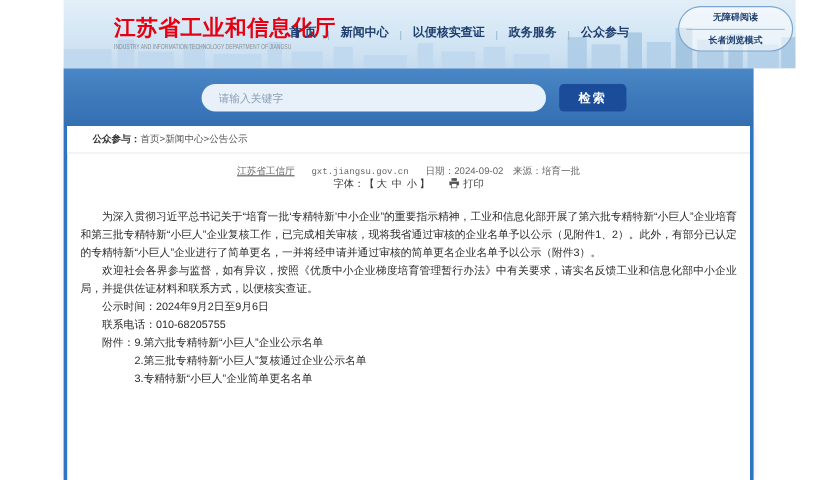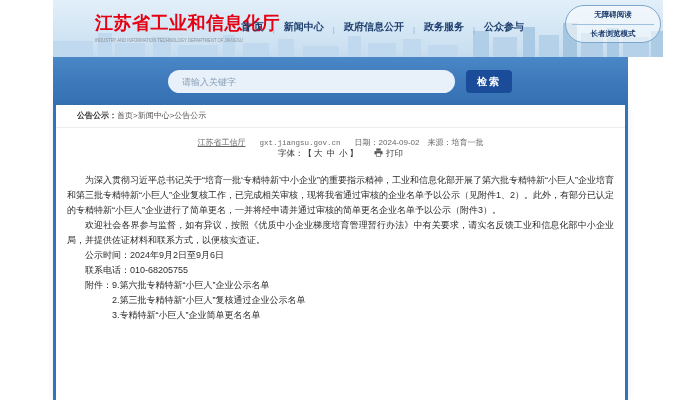--- a/index.html
+++ b/index.html
@@ -22,21 +22,21 @@
   .access-row { height:18px; line-height:18px; text-align:center; font-size:7.5px; font-weight:bold; color:#1d3e6e; cursor:pointer; }
   .access-div { height:0; border-top:1px solid #9fc0de; margin:0 6px; }
 
   
   .search-band { position:absolute; left:53px; top:57px; width:575px; height:48px;
     background:linear-gradient(180deg,#4a87c6 0%,#3d79ba 55%,#3571b2 100%); }
   .search-input { position:absolute; left:115px; top:13px; width:287px; height:23px;
     border:none; border-radius:12px; background:#e8f0f9; padding:0 14px; font-size:9px; color:#3a4a5e; outline:none;
     font-family:"Liberation Sans","DejaVu Sans",sans-serif; }
   .search-input::placeholder { color:#8ba0b8; }
-  .search-btn { position:absolute; left:413px; top:13px; width:46px; height:23px;
+  .search-btn { position:absolute; left:413px; top:13px; width:56px; height:23px;
     border:none; border-radius:4px; background:#1a4c9a; color:#fff; font-size:10px; font-weight:bold;
     letter-spacing:2px; cursor:pointer; font-family:"Liberation Sans","DejaVu Sans",sans-serif; }
 
   
   .content-box { position:absolute; left:53px; top:105px; width:575px; height:295px;
     background:#fff; border-left:3px solid #2e74c0; border-right:3px solid #2e74c0; overflow:hidden;
     box-shadow:0 0 6px rgba(40,70,110,0.10); }
   .breadcrumb { height:23px; line-height:22px; padding-left:21px; font-size:8px; color:#555;
     border-bottom:1px solid #ececec; background:#fff; }
   .breadcrumb b { color:#333; }
@@ -97,21 +97,21 @@
     <div class="logo">
       <div class="logo-title">江苏省工业和信息化厅</div>
       <div class="logo-sub">INDUSTRY AND INFORMATION TECHNOLOGY DEPARTMENT OF JIANGSU</div>
     </div>
 
     <div class="nav">
       <span class="nav-item">首 页</span>
       <span class="nav-sep">|</span>
       <span class="nav-item">新闻中心</span>
       <span class="nav-sep">|</span>
-      <span class="nav-item">政府信息公开</span>
+      <span class="nav-item">以便核实查证</span>
       <span class="nav-sep">|</span>
       <span class="nav-item">政务服务</span>
       <span class="nav-sep">|</span>
       <span class="nav-item">公众参与</span>
     </div>
 
     <div class="access-box">
       <div class="access-row">无障碍阅读</div>
       <div class="access-div"></div>
       <div class="access-row">长者浏览模式</div>
@@ -119,21 +119,21 @@
   </div>
 
   <div class="search-band">
     <input class="search-input" type="text" placeholder="请输入关键字" style="">
     <button class="search-btn">检索</button>
   </div>
 
   <div class="content-box">
 
     <div class="breadcrumb">
-      <b>公告公示：</b><span class="crumb-path">首页&gt;新闻中心&gt;公告公示</span>
+      <b>公众参与：</b><span class="crumb-path">首页&gt;新闻中心&gt;公告公示</span>
     </div>
 
 
     <div class="meta-row">
       <span class="dept">江苏省工信厅</span><span class="site-url">gxt.jiangsu.gov.cn</span><span class="m">日期：2024-09-02</span><span>来源：培育一批</span>
     </div>
 
     <div class="font-row">
       <span>字体：【</span><span class="font-size-opt">大</span><span class="font-size-opt">中</span><span class="font-size-opt">小</span><span>】</span><span class="print-wrap"><svg class="print-ico" width="9" height="9" viewBox="0 0 10 10">
             <rect x="2.5" y="0.5" width="5" height="2.5" fill="#555"></rect>

